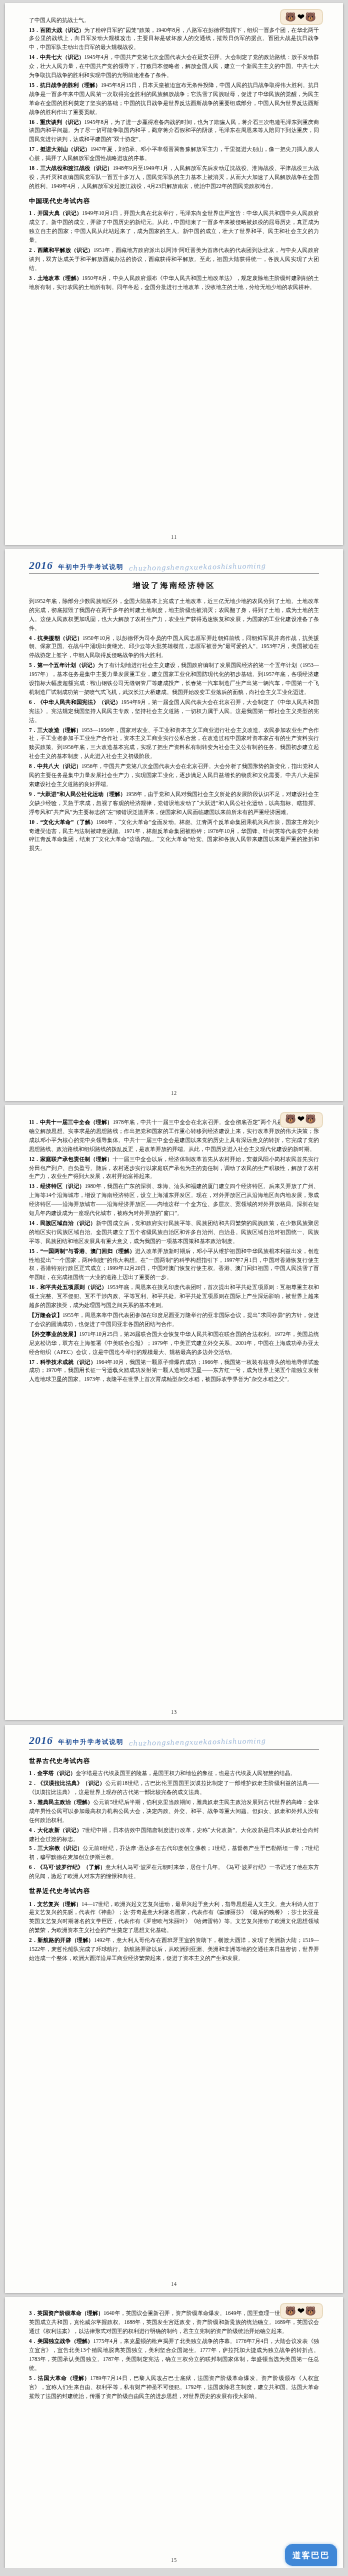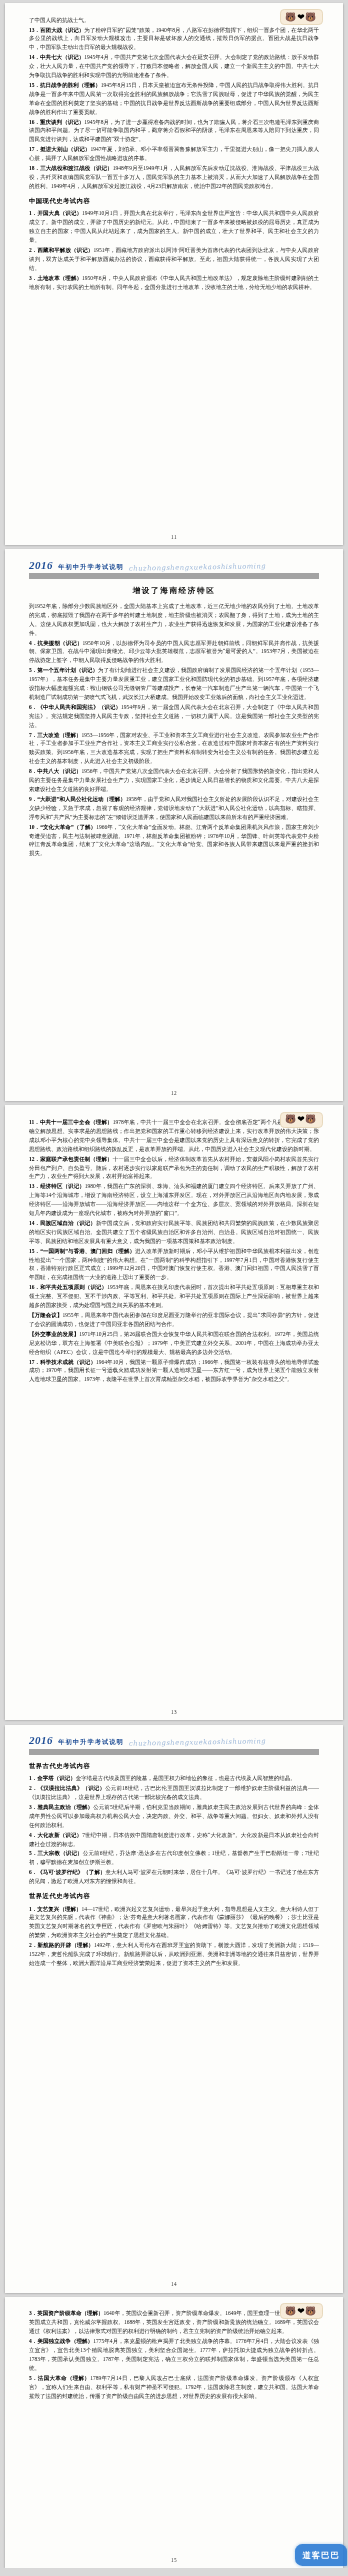--- a/index.html
+++ b/index.html
@@ -25,21 +25,21 @@
   }
   [data-name="pages"] > .page:nth-child(1){min-height:542px;}
   [data-name="pages"] > .page:nth-child(2){min-height:552px;}
   [data-name="pages"] > .page:nth-child(3){min-height:615px;}
   [data-name="pages"] > .page:nth-child(4){min-height:568px;}
   [data-name="pages"] > .page:nth-child(5){min-height:271px;margin-bottom:0;}
   .header-band{
     display:flex;
     align-items:baseline;
     gap:5.2px;
-    border-bottom:6px solid #a3a3a3;
+    border-bottom:1px solid #a3a3a3;
     padding-bottom:1.6px;
     margin:-3.1px 0 6.3px;
   }
   .header-year{
     font-size:11px;
     font-weight:bold;
     font-style:italic;
     color:var(--header-blue);
     letter-spacing:0.5px;
   }
@@ -105,21 +105,21 @@
     bottom:5.2px;
     left:0;
     right:0;
     text-align:center;
     font-size:5.2px;
     color:#333;
     letter-spacing:0.5px;
   }
   .site-watermark{
     position:absolute;
-    right:1px;
+    right:11px;
     bottom:2.1px;
     background:var(--wm-blue);
     color:#fff;
     font-weight:bold;
     font-size:8.3px;
     letter-spacing:1px;
     padding:5.2px 7.3px;
     border-radius:7.3px 7.3px 1px 7.3px;
     opacity:.9;
     box-shadow:0 0 3.1px rgba(43,123,212,.5);

